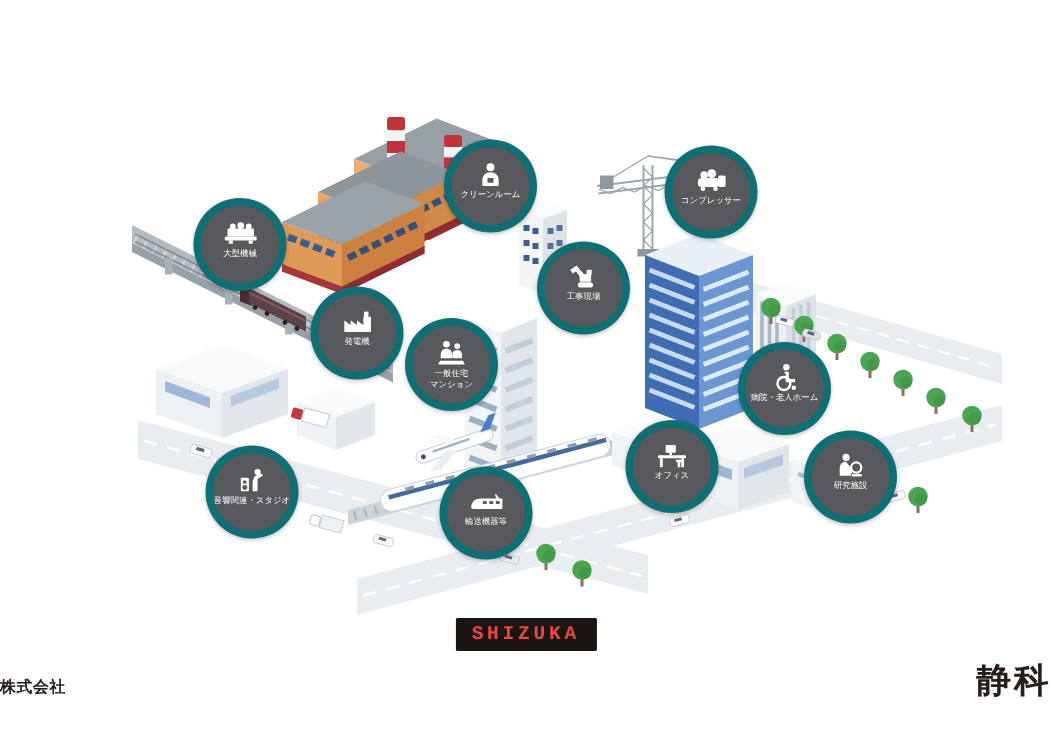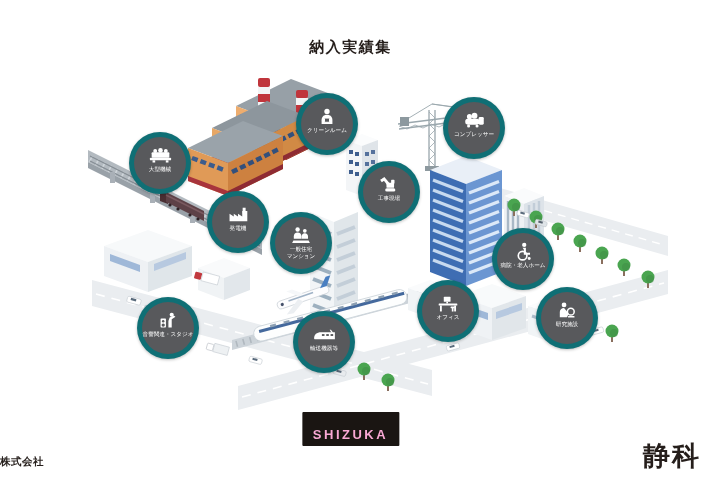--- a/index.html
+++ b/index.html
@@ -29,33 +29,32 @@
   .b-generator{left:207px;top:191px}
   .b-housing{left:270px;top:212px}
   .b-hospital-nursing-home{left:492px;top:228px}
   .b-office{left:417px;top:280px}
   .b-research-facility{left:536px;top:287px}
   .b-audio-studio{left:137px;top:297px}
   .b-transport-equipment{left:293px;top:311px}
 
   
   .logo-box{position:absolute;top:412px;left:50%;transform:translateX(-50%);
-            background:var(--logo-bg,#1a1512);color:#f9a8d4;
-            font-family:Liberation Sans, sans-serif;font-weight:bold;font-size:13px;
-            letter-spacing:2.5px;padding:15px 11px 4px;border-radius:1px;}
+            background:var(--logo-bg,#1a1512);color:#ef4444;
+            font-family:Liberation Mono, monospace;font-weight:bold;font-size:13px;
+            letter-spacing:2.5px;padding:3px 11px 4px;border-radius:1px;}
   .company{position:absolute;top:438px;left:0;right:0;display:flex;justify-content:space-between;
            align-items:baseline;gap:5px;color:var(--ink,#251e1b);}
   .company .prefix{font-size:10.5px;font-weight:bold;letter-spacing:0.5px;}
-  .company .name{font-size:27px;font-weight:900;letter-spacing:2px;font-family:Liberation Serif, serif;}
+  .company .name{font-size:23px;font-weight:900;letter-spacing:2px;font-family:Liberation Serif, serif;}
 </style>
 </head>
 <body>
 
 <div class="stage">
-  <h1 class="page-title">納入実績集</h1>
 
   <svg class="city" width="701" height="496" viewBox="0 0 701 496">
 
     <g>
       <polygon points="500,188 668,236 668,256 500,208" fill="#eaedf0"></polygon>
       <polygon points="92,280 432,370 432,396 92,306" fill="#eaedf0"></polygon>
       <polygon points="238,386 668,270 668,294 238,410" fill="#eaedf0"></polygon>
       <line x1="96" y1="294" x2="428" y2="384" stroke="#ffffff" stroke-width="1.6" stroke-dasharray="9 7"></line>
       <line x1="242" y1="397" x2="664" y2="283" stroke="#ffffff" stroke-width="1.6" stroke-dasharray="9 7"></line>
       <line x1="504" y1="199" x2="664" y2="245" stroke="#ffffff" stroke-width="1.4" stroke-dasharray="8 6"></line>

